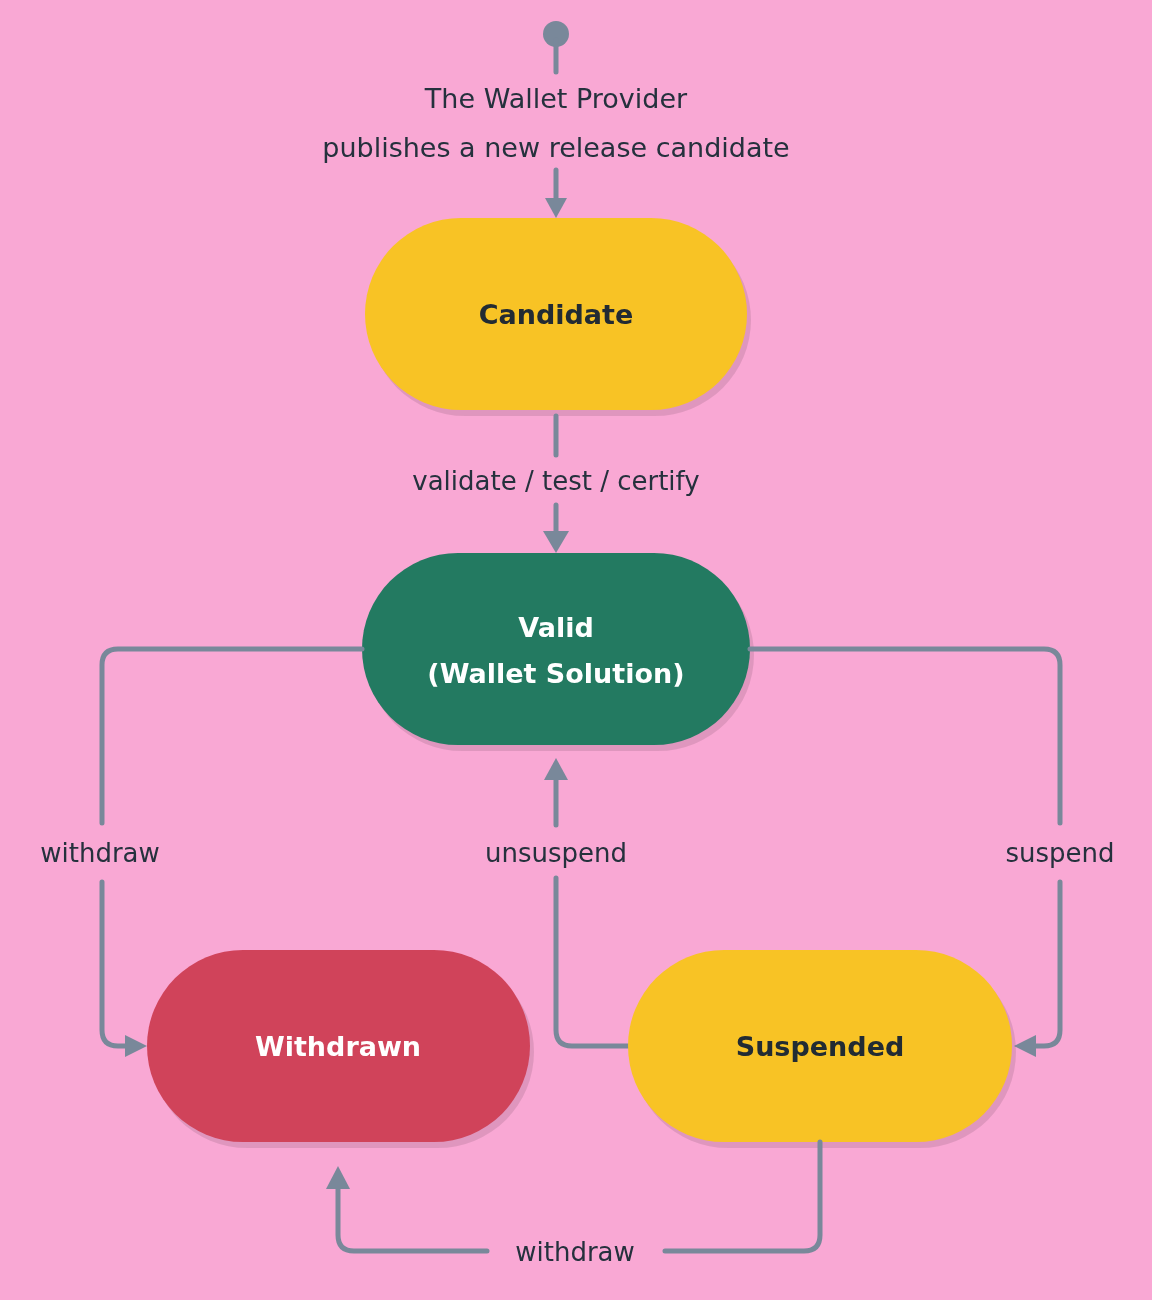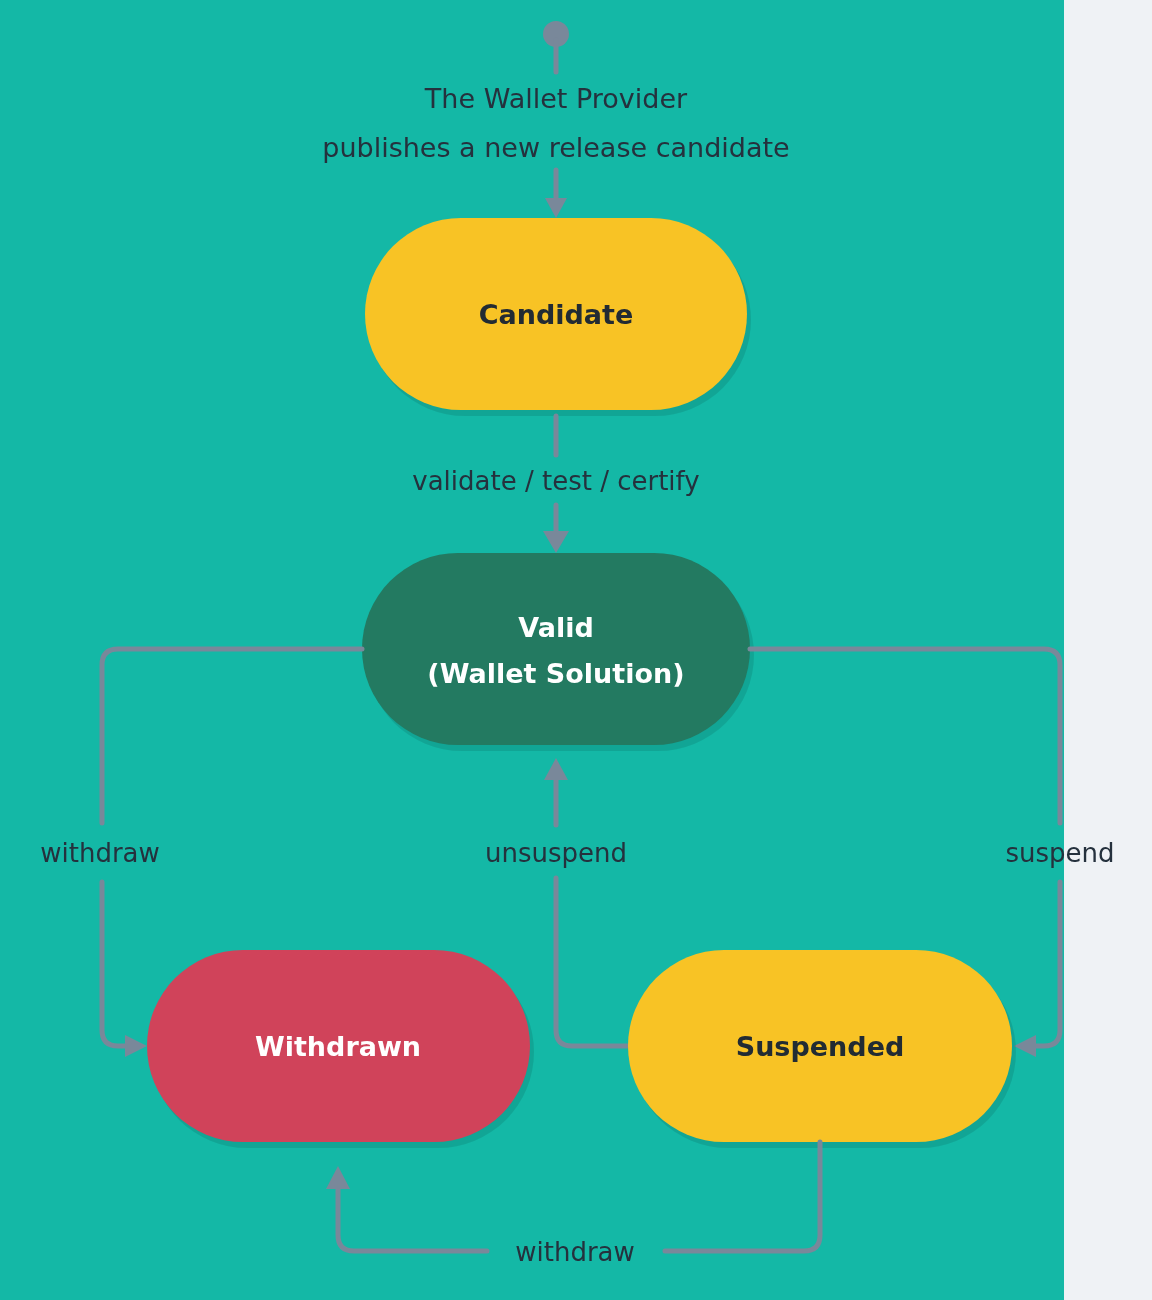--- a/index.html
+++ b/index.html
@@ -8,23 +8,23 @@
     background: #eff2f5;
   }
   body {
     width: 1152px;
     height: 1300px;
     overflow: hidden;
     font-family: "DejaVu Sans", sans-serif;
   }
   #diagram-root {
     position: relative;
-    width: 1064px;
+    width: 1152px;
     height: 1300px;
-    background: #14b8a6;
+    background: #f9a8d4;
     text-align: right;
   }
   svg.canvas {
     position: absolute;
     top: 0; left: 0;
     width: 1152px;
     height: 1300px;
     display: block;
   }
   .edge-path {

